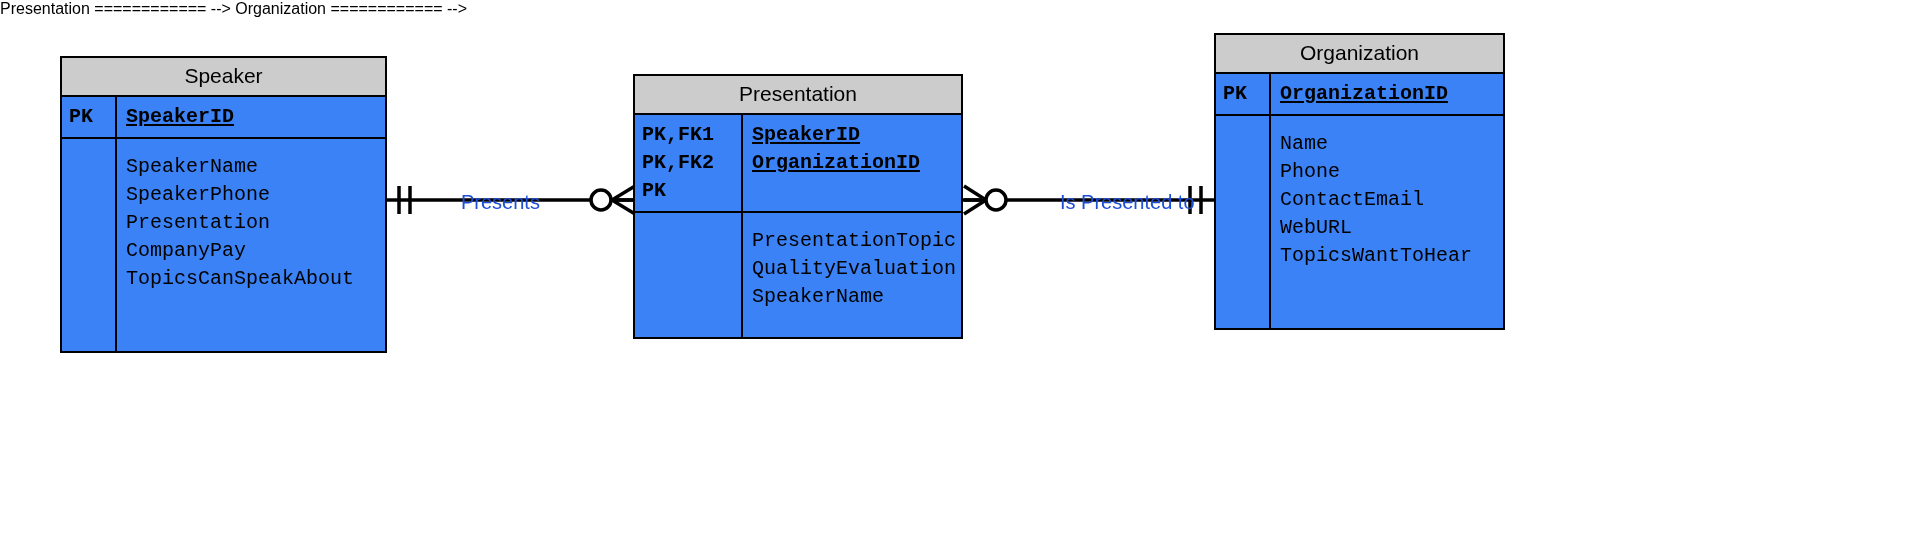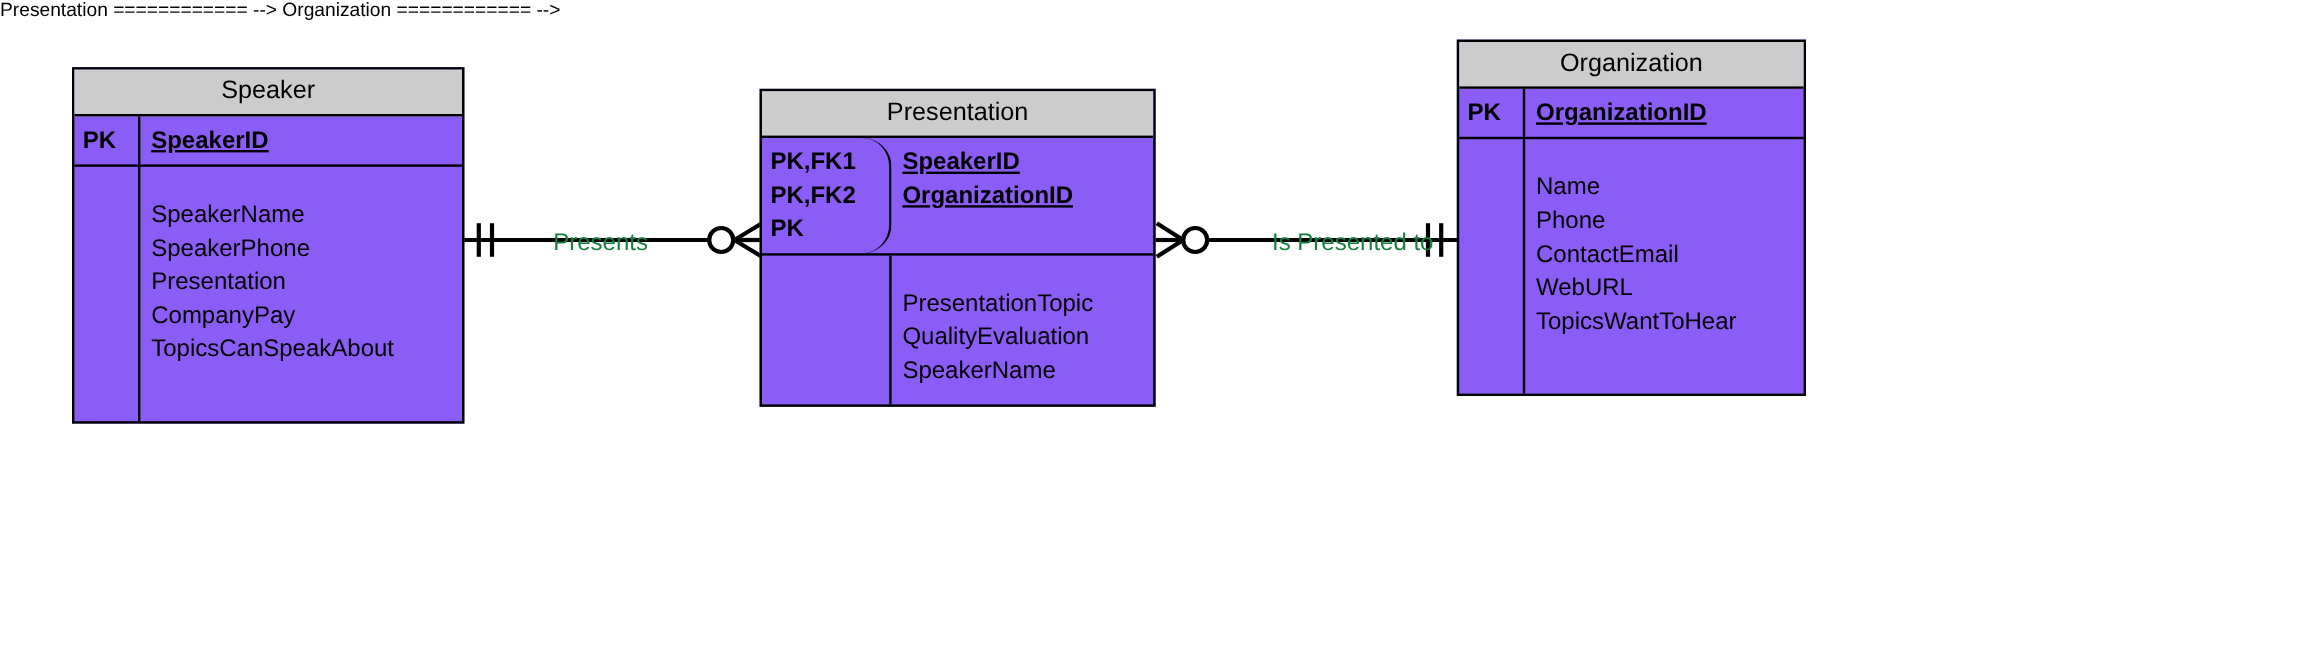--- a/index.html
+++ b/index.html
@@ -18,38 +18,39 @@
     height: 543px;
     background: #ffffff;
     overflow: hidden;
   }
 
   
   .entity {
     position: absolute;
     box-sizing: border-box;
     border: 2px solid #000000;
-    background: #8b5cf6;
+    background: #3b82f6;
     display: flex;
     flex-direction: column;
   }
   .entity-header {
     box-sizing: border-box;
     background: #cccccc;
     border-bottom: 2px solid #000000;
     text-align: center;
     font-size: 21px;
     line-height: 1.25;
     padding: 5px 4px 6px 4px;
     white-space: nowrap;
   }
   .entity-body {
     display: flex;
     flex-direction: column;
     flex: 1 1 auto;
+    font-family: Liberation Mono, monospace;
   }
   .section {
     display: flex;
     flex-direction: row;
     box-sizing: border-box;
   }
   .section.keys {
     border-bottom: 2px solid #000000;
   }
   .section.attrs {
@@ -61,21 +62,21 @@
     flex: 0 0 auto;
     padding: 6px 6px 6px 7px;
   }
   .col-name {
     box-sizing: border-box;
     flex: 1 1 auto;
     padding: 6px 8px 6px 9px;
   }
   .section.attrs .col-key,
   .section.attrs .col-name {
-    padding-top: 26px;
+    padding-top: 14px;
   }
 
   .row-line {
     font-size: 20px;
     line-height: 28px;
     white-space: nowrap;
   }
   .key-label {
     font-weight: bold;
   }
@@ -90,21 +91,21 @@
 
   
   .relationship {
     position: absolute;
   }
   .rel-label {
     position: absolute;
     font-size: 20px;
     line-height: 20px;
     white-space: nowrap;
-    color: #15803d;
+    color: #1d4ed8;
   }
   svg { display: block; overflow: visible; }
 </style>
 </head>
 <body>
 
 <div id="canvas">
 
    Presentation ============ --&gt;
   <div class="relationship" style="left:385px; top:170px; width:250px; height:60px;">
@@ -166,21 +167,21 @@
         </div>
       </div>
     </div>
   </div>
 
   
   <div class="entity" style="left:633px; top:74px; width:330px; height:265px;">
     <div class="entity-header">Presentation</div>
     <div class="entity-body">
       <div class="section keys">
-        <div class="col-key" style="width:108px;border-radius:24px;">
+        <div class="col-key" style="width:108px;">
           <div class="row-line key-label">PK,FK1</div>
           <div class="row-line key-label">PK,FK2</div>
           <div class="row-line key-label">PK</div>
         </div>
         <div class="col-name">
           <div class="row-line key-attr">SpeakerID</div>
           <div class="row-line key-attr">OrganizationID</div>
         </div>
       </div>
       <div class="section attrs">

